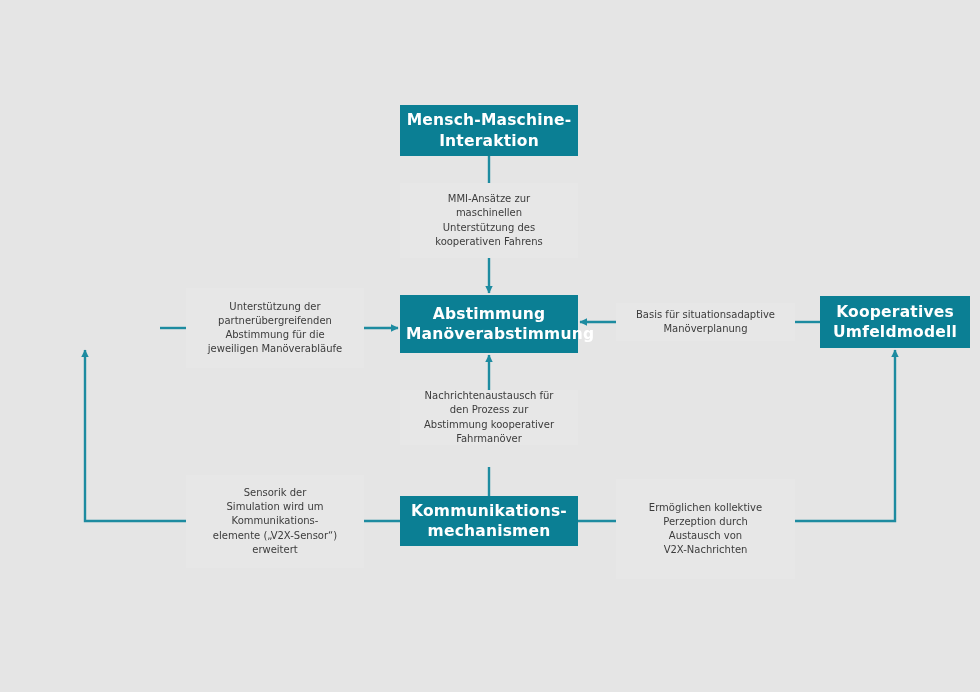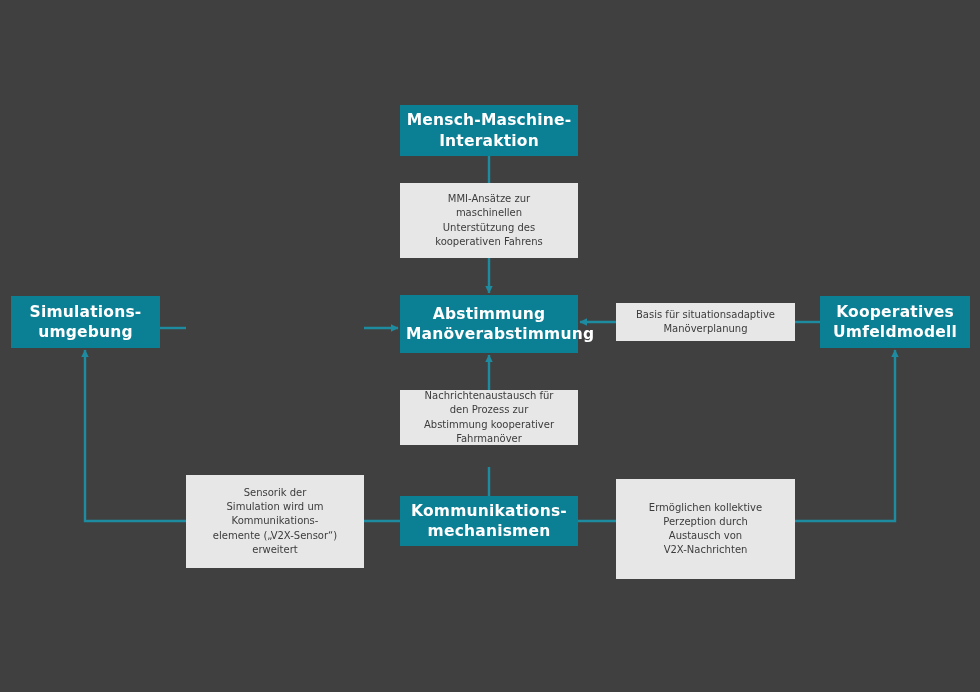--- a/index.html
+++ b/index.html
@@ -5,21 +5,21 @@
 <style>
   html, body {
     margin: 0;
     padding: 0;
     background: #000000;
   }
   #stage {
     position: relative;
     width: 980px;
     height: 692px;
-    background: #404040;
+    background: #e5e5e5;
     overflow: hidden;
     font-family: "DejaVu Sans", "Liberation Sans", sans-serif;
   }
   #edges {
     position: absolute;
     left: 0;
     top: 0;
     width: 980px;
     height: 692px;
     pointer-events: none;
@@ -111,25 +111,27 @@
 Interaktion</span>
   </div>
 
   <div class="node node-note" id="e-mmi-note">
     <span class="label">MMI-Ansätze zur
 maschinellen
 Unterstützung des
 kooperativen Fahrens</span>
   </div>
 
-  <div class="node node-primary" id="n-sim">
-    <span class="label">Simulations-
-umgebung</span>
+
+  <div class="node node-note" id="e-sim-note">
+    <span class="label">Unterstützung der
+partnerübergreifenden
+Abstimmung für die
+jeweiligen Manöverabläufe</span>
   </div>
-
 
   <div class="node node-primary" id="n-kma">
     <span class="label">Abstimmung
 Manöverabstimmung</span>
   </div>
 
   <div class="node node-primary" id="n-kum">
     <span class="label">Kooperatives
 Umfeldmodell</span>
   </div>

